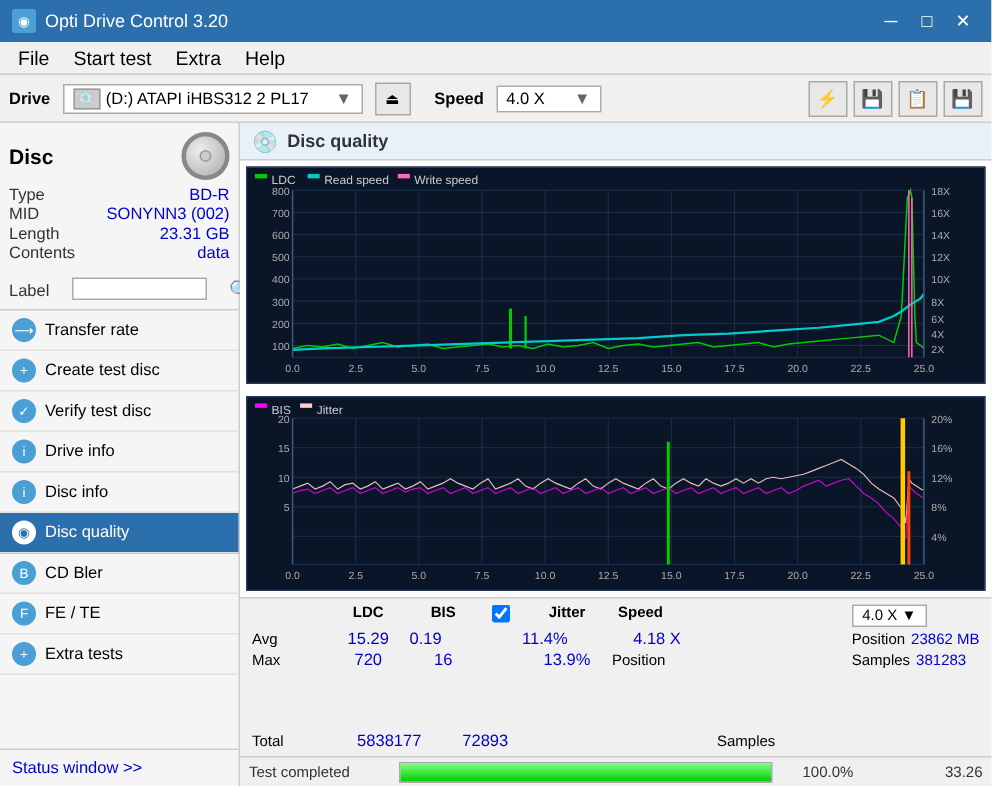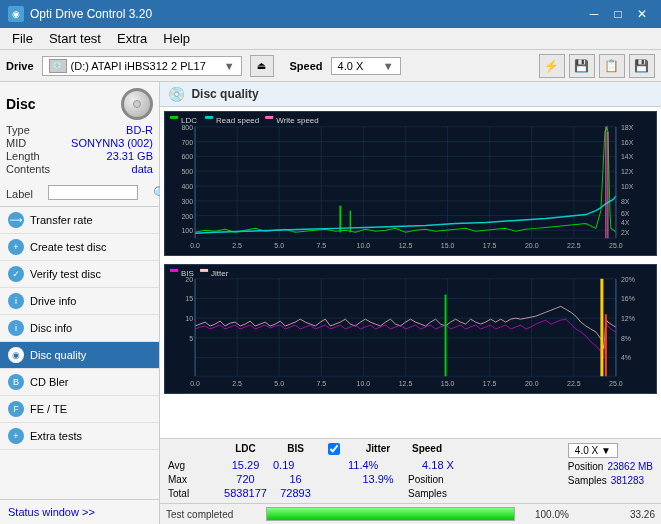--- a/index.html
+++ b/index.html
@@ -386,21 +386,21 @@
         <div style="display:flex; gap:0px; align-items:flex-end;">
           <div style="width:50px; font-size:10px;">Max</div>
           <div style="width:55px; text-align:center; font-size:11px; color:#0000cc;">720</div>
           <div style="width:45px; text-align:center; font-size:11px; color:#0000cc;">16</div>
           <div style="width:30px;"></div>
           <div style="width:60px; text-align:center; font-size:11px; color:#0000cc;">13.9%</div>
           <div style="width:60px; font-size:10px;">
             <span>Position</span>
           </div>
         </div>
-        <div style="display:flex; gap:0px; align-items:center;">
+        <div style="display:flex; gap:14px; align-items:center;margin-top:40px;">
           <div style="width:50px; font-size:10px;">Total</div>
           <div style="width:55px; text-align:center; font-size:11px; color:#0000cc;">5838177</div>
           <div style="width:45px; text-align:center; font-size:11px; color:#0000cc;">72893</div>
           <div style="width:30px;"></div>
           <div style="width:60px;"></div>
           <div style="width:60px; font-size:10px;">
             <span>Samples</span>
           </div>
         </div>
       </div>

